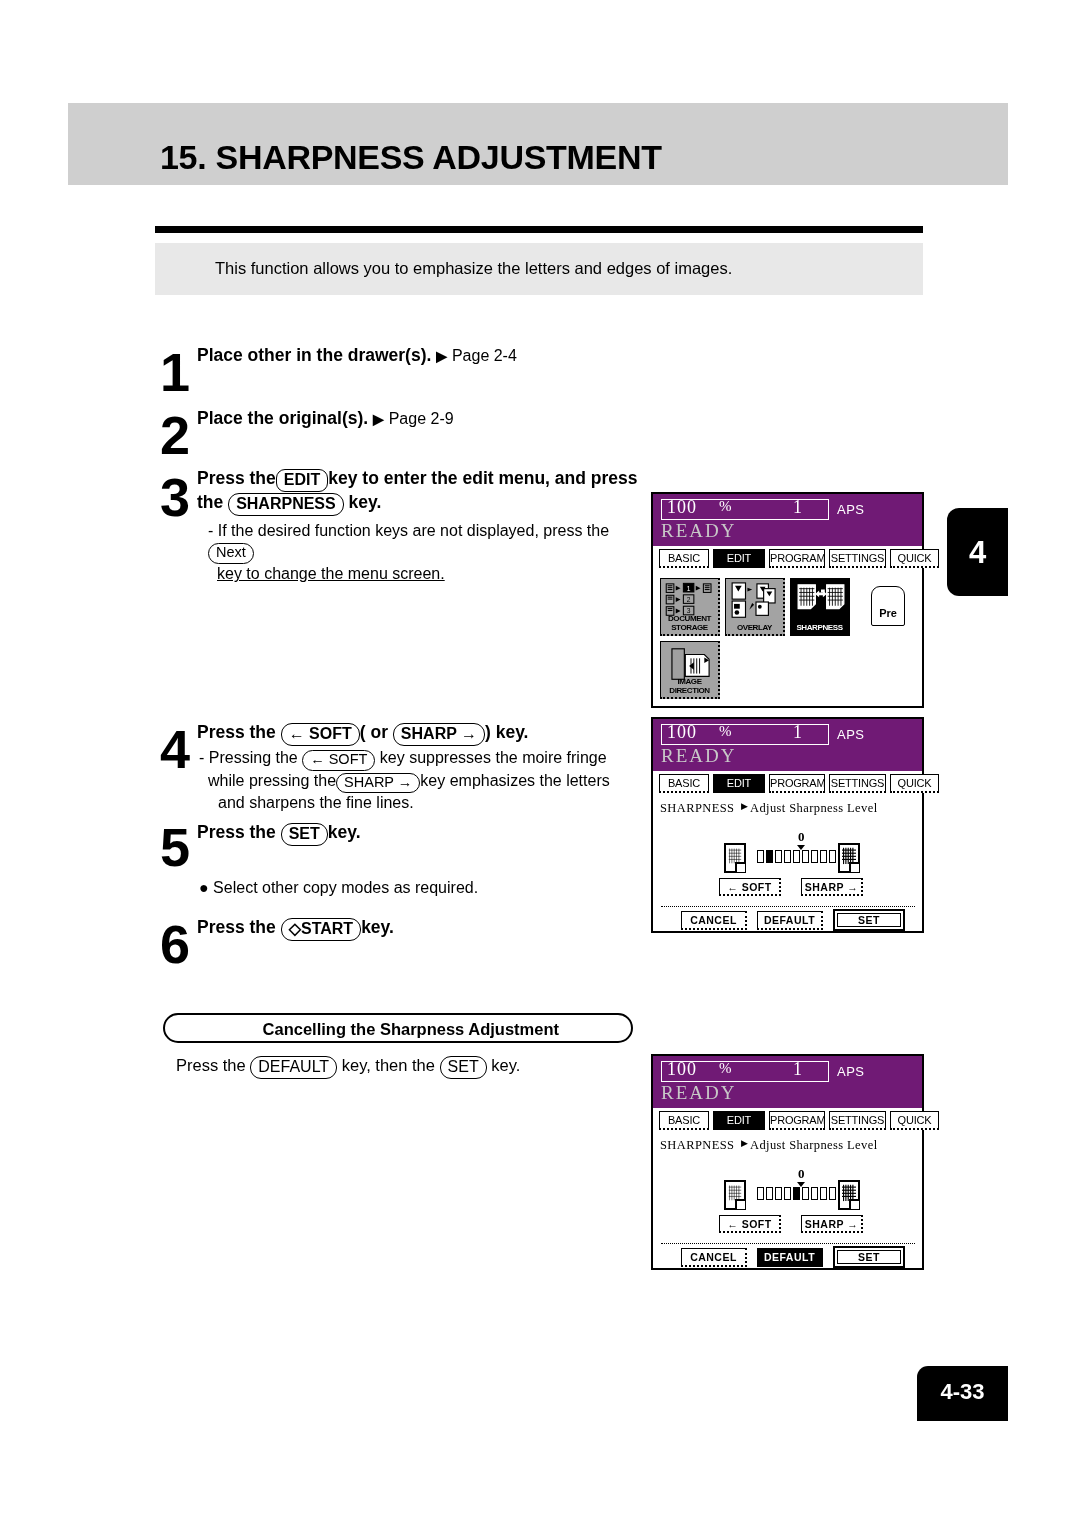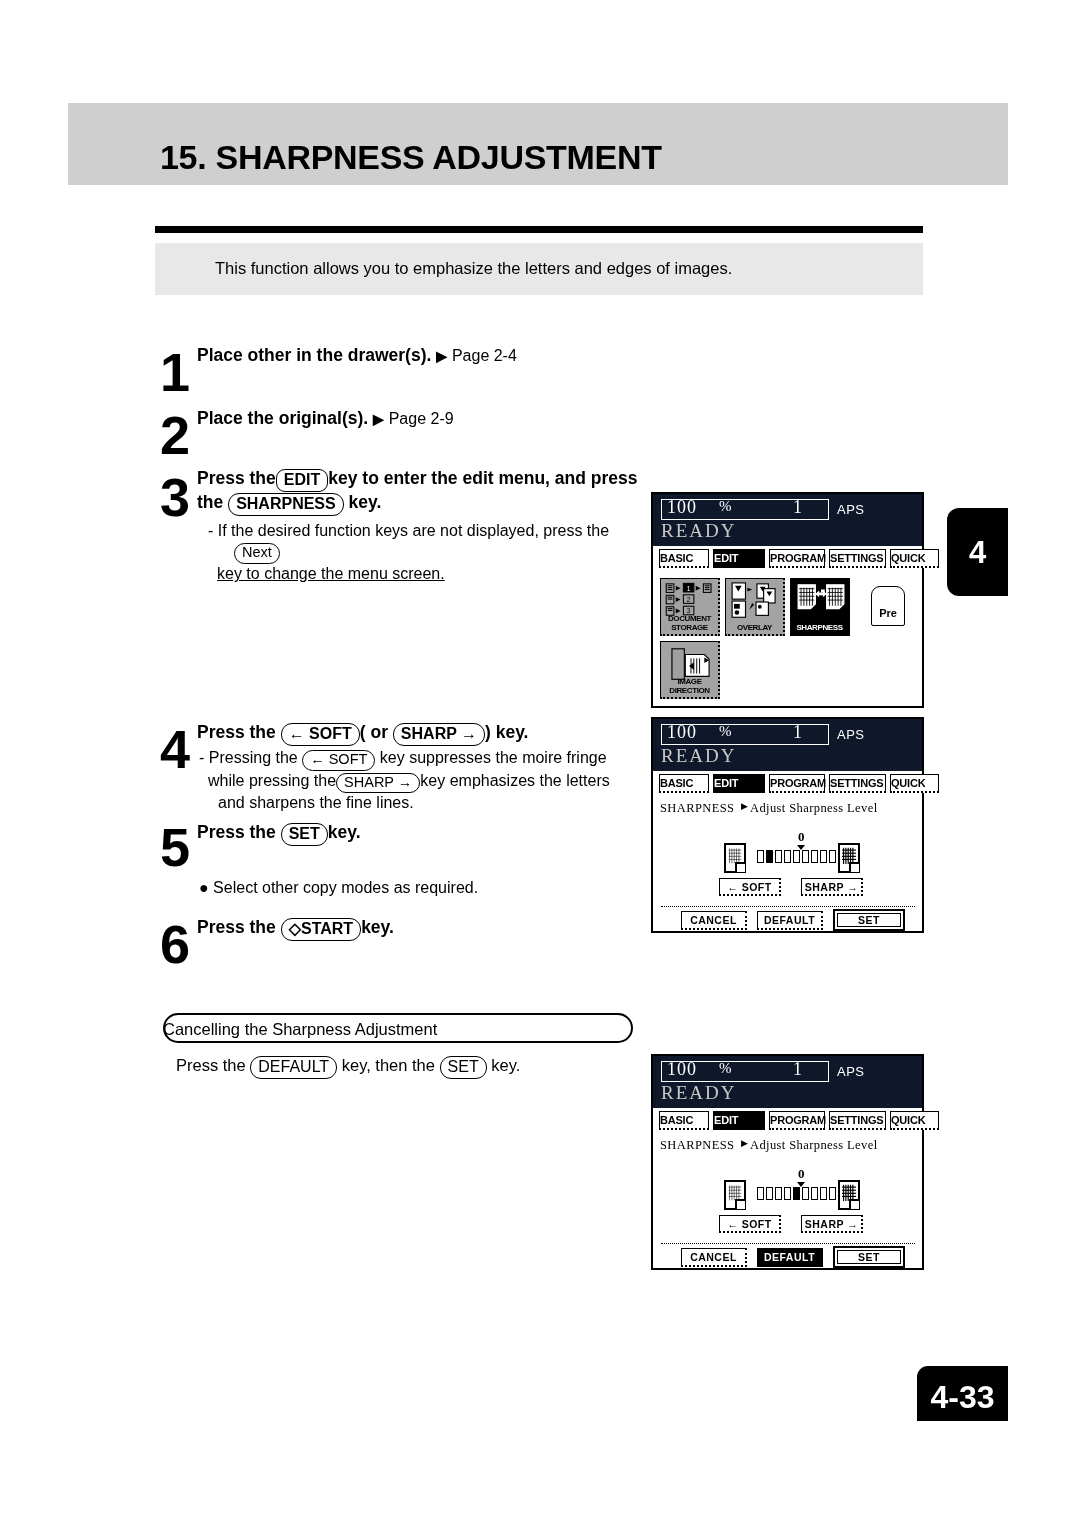--- a/index.html
+++ b/index.html
@@ -108,23 +108,23 @@
     height: 30px;
     border: 2.6px solid #000;
     border-radius: 16px;
     box-sizing: border-box;
   }
   .pill-text {
     position: absolute;
     left: 163px;
     top: 1020px;
     width: 396px;
-    text-align: left;
+    text-align: right;
     font-size: 16.5px;
-    font-weight: normal;
+    font-weight: bold;
   }
   .cancel-line {
     position: absolute;
     left: 176px;
     top: 1056px;
     font-size: 16.5px;
     white-space: nowrap;
   }
 
   
@@ -154,37 +154,37 @@
     width: 91px;
     height: 55px;
     background: #000;
     border-radius: 11px 0 0 0;
   }
   .page-tab span {
     position: absolute;
     left: 0; right: 0; top: 13px;
     text-align: center;
     color: #fff;
-    font-size: 32px;
+    font-size: 22px;
     font-weight: bold;
   }
 
   
   .lcd {
     position: absolute;
     border: 2px solid #000;
     background: #fff;
     box-sizing: border-box;
     font-family: "Liberation Mono", monospace;
   }
   .lcd-top {
     position: absolute;
     left: 0; top: 0; right: 0;
     height: 52px;
-    background: #0f172a;
+    background: #701a75;
   }
   .zoom-box {
     position: absolute;
     left: 8px; top: 5px;
     width: 168px; height: 21px;
     border: 1.5px solid #fff;
     box-sizing: border-box;
   }
   .zoom-val {
     position: absolute;
@@ -230,23 +230,23 @@
     position: absolute;
     left: 0; top: 52px; right: 0;
     height: 26px;
   }
   .tab {
     position: absolute;
     top: 3px;
     height: 19px;
     border: 1.4px solid #000;
     box-sizing: border-box;
-    text-align: left;
+    text-align: center;
     font-size: 11px;
-    font-weight: bold;
+    font-weight: normal;
     font-family: "Liberation Sans", sans-serif;
     line-height: 17px;
     letter-spacing: -0.2px;
     background: #fff;
     color: #000;
     border-bottom-style: dotted;
     border-bottom-width: 2px;
   }
   .tab.sel {
     background: #000;
@@ -405,21 +405,21 @@
 <div class="step-num" style="left:160px; top:470px;">3</div>
 <div class="step-head" style="left:197px; top:468px;">
   <span>Press the</span><span class="key">EDIT</span><span>key to enter the edit menu, and  press</span>
 </div>
 <div class="step-head" style="left:197px; top:492px;">
   <span>the</span>
   <span class="key rnd">SHARPNESS</span>
   <span>key.</span>
 </div>
 <div class="step-sub" style="left:208px; top:521px; width:445px;">
-  <span>-  If the desired function keys are not displayed, press the</span><span class="key thin rnd" style="font-size:14.5px;margin-left:26px;">Next</span><br>
+  <span>-  If the desired function keys are not displayed, press the</span><span class="key thin rnd" style="font-size:14.5px;">Next</span><br>
   <span style="margin-left:9px;text-decoration:underline;">key to change the menu screen.</span>
 </div>
 
 <div class="step-num" style="left:160px; top:722px;">4</div>
 <div class="step-head" style="left:197px; top:722px;">
   <span>Press the</span>
   <span class="key rnd">← SOFT</span><span>( or</span>
   <span class="key rnd">SHARP →</span><span>) key.</span>
 </div>
 <div class="step-sub" style="left:199px; top:748px; width:448px;">

